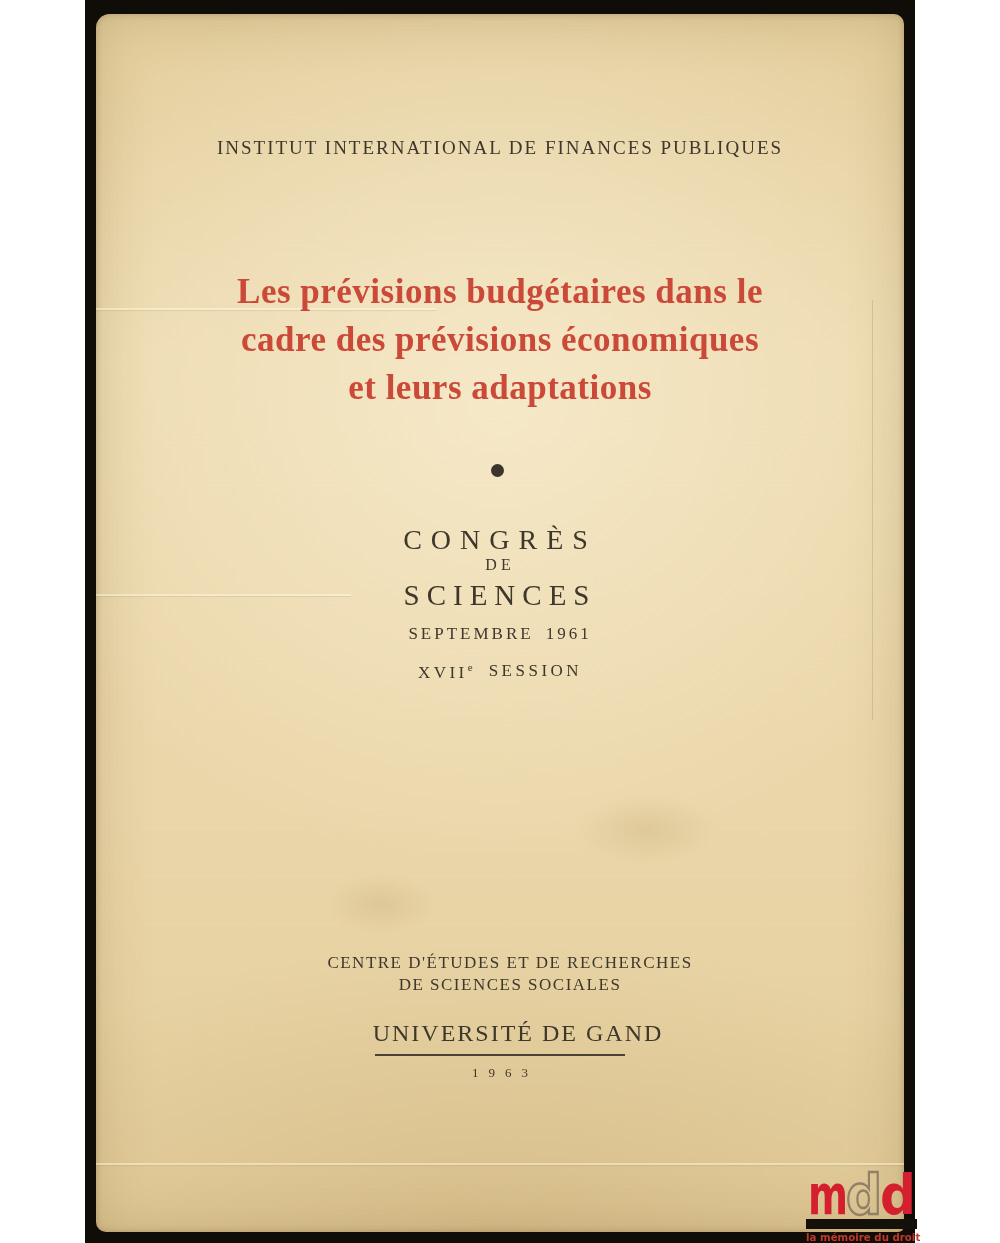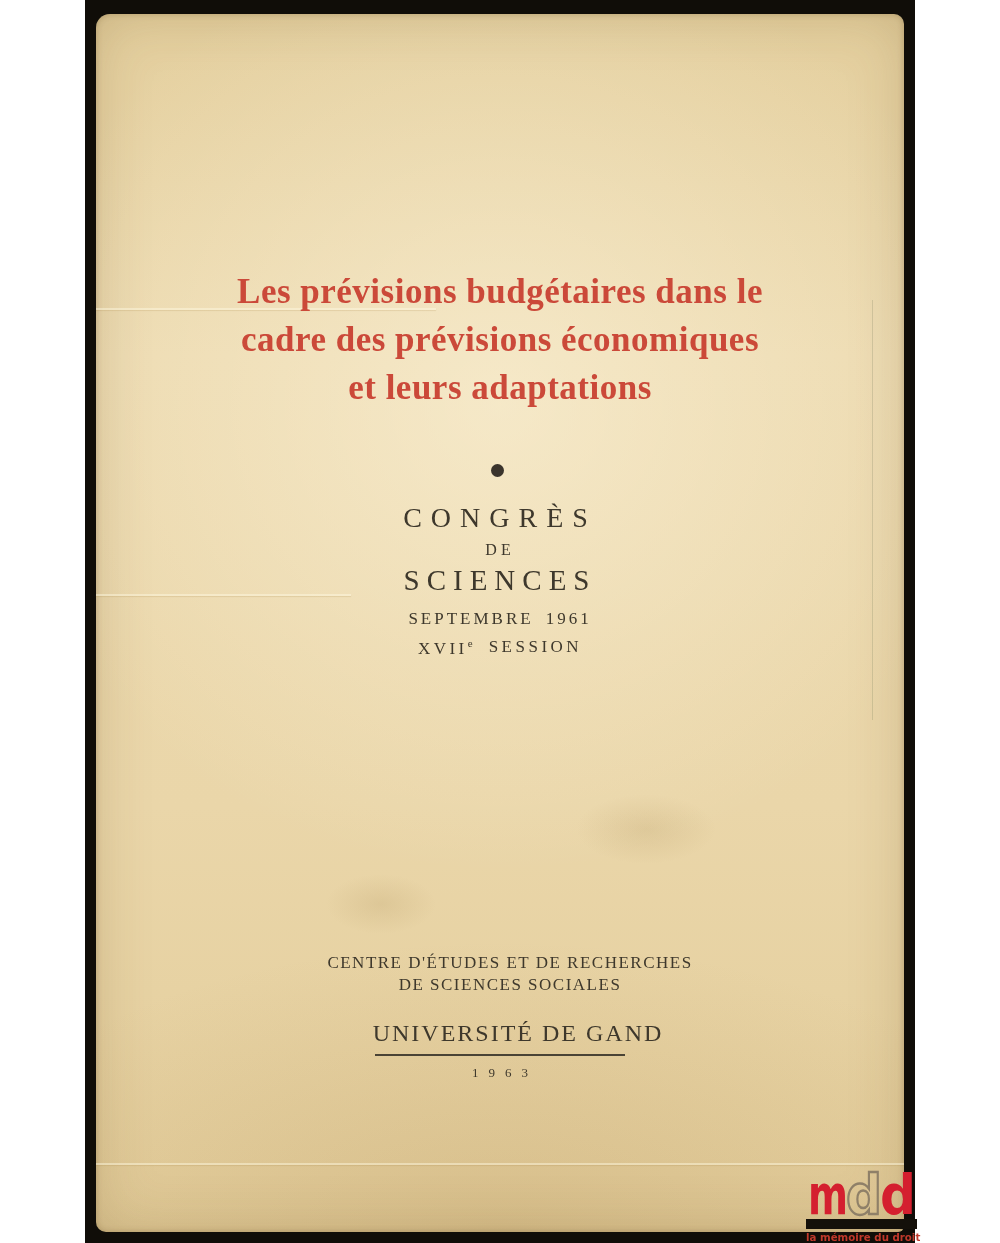--- a/index.html
+++ b/index.html
@@ -61,27 +61,27 @@
     color: #cb4939;
     letter-spacing: 0.5px;
   }
   .sep-dot {
     position: absolute;
     left: 395px; top: 450px;
     width: 13px; height: 13px;
     border-radius: 50%;
     background: #3a342c;
   }
-  .congress { top: 488px; }
+  .congress { top: 510px; }
   .congress .c1 { font-size: 28px; letter-spacing: 9px; }
-  .congress .c2 { font-size: 16px; letter-spacing: 4px; margin-top: 7px; }
+  .congress .c2 { font-size: 16px; letter-spacing: 4px; margin-top: 0; }
   .congress .c3 { font-size: 29px; letter-spacing: 7px; margin-top: 5px; }
   .congress .c4 { font-size: 17px; letter-spacing: 3px; margin-top: 12px;
                   display: flex; justify-content: center; gap: 12px; }
-  .congress .c5 { font-size: 17px; letter-spacing: 3.5px; margin-top: 8px;
+  .congress .c5 { font-size: 17px; letter-spacing: 3.5px; margin-top: 17px;
                   display: flex; justify-content: center; gap: 16px; }
   .congress sup { font-size: 11px; vertical-align: super; letter-spacing: 0; }
   .publisher { top: 938px; font-size: 17px; letter-spacing: 1.5px; line-height: 22px; padding-left: 20px; }
   .university-block { top: 1006px; }
   .university-block .uni { font-size: 24px; letter-spacing: 2px; padding-left: 36px; }
   .university-block .rule {
     width: 250px; height: 2px;
     margin: 7px auto 0 auto;
     background: #4a4335;
   }
@@ -124,20 +124,21 @@
 
   <div class="paper">
 
     <div class="crease" style="left:0; top:294px; width:340px;"></div>
     <div class="crease" style="left:0; top:580px; width:255px;"></div>
     <div class="crease" style="left:0; top:1149px; width:808px;"></div>
     <div class="page-edge-line" style="left:776px; top:286px; height:420px;"></div>
     <div class="stain" style="left:480px; top:780px; width:140px; height:70px;"></div>
     <div class="stain" style="left:230px; top:860px; width:110px; height:60px;"></div>
 
+    <div class="textline institute">INSTITUT INTERNATIONAL DE FINANCES PUBLIQUES</div>
 
     <div class="textline main-title">
       <div>Les prévisions budgétaires dans le</div>
       <div>cadre des prévisions économiques</div>
       <div>et leurs adaptations</div>
     </div>
 
     <div class="sep-dot"></div>
 
     <div class="textline congress">

